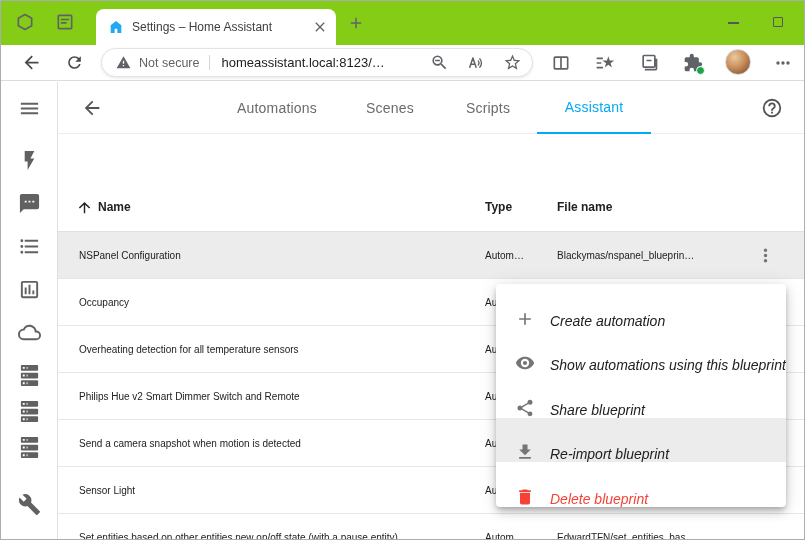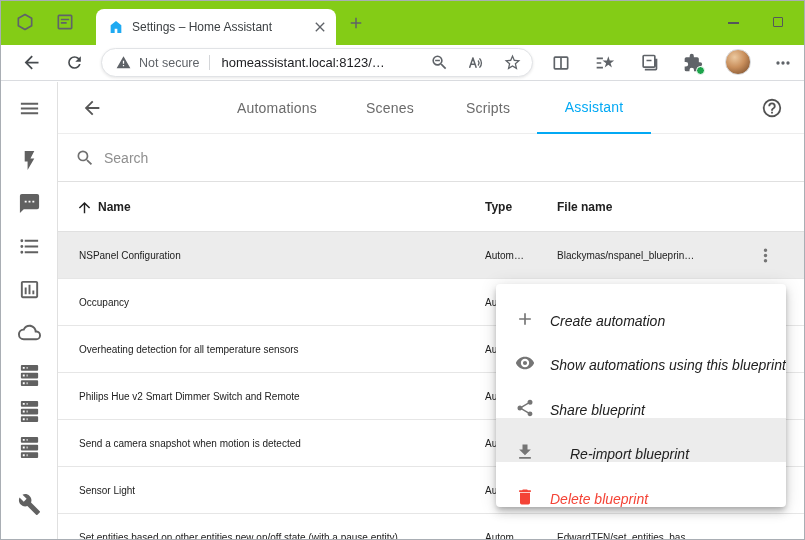--- a/index.html
+++ b/index.html
@@ -54,21 +54,21 @@
   .cell { position:absolute; top:0; line-height:47px; font-size:10px; color:#212121; white-space:nowrap; }
   .cell.name { left:21px; max-width:398px; overflow:hidden; text-overflow:ellipsis; }
   .cell.type { left:427px; width:64px; overflow:hidden; }
   .cell.file { left:499px; width:196px; overflow:hidden; }
 
   
   .menu { position:absolute; left:495px; top:283px; width:290px; background:#fff; border-radius:4px;
           box-shadow:0 3px 5px -1px rgba(0,0,0,.2), 0 6px 10px 0 rgba(0,0,0,.14), 0 1px 18px 0 rgba(0,0,0,.12);
           z-index:30; overflow:hidden; }
   .menu-item { height:44.6px; display:flex; align-items:flex-end; padding:0 12px 0 19px;font-style:italic; }
-  .menu-item.hl { background:#ececec;gap:20px; }
+  .menu-item.hl { background:#ececec; }
   .mi-ico { width:20px; height:20px; color:#757575; flex:0 0 auto; }
   .mi-label { margin-left:15px; font-size:14px; color:#212121; white-space:nowrap; }
   .menu-item.danger .mi-ico, .menu-item.danger .mi-label { color:#f44336; }
 </style>
 </head>
 <body>
 
 <div class="window">
 
   <div class="tabstrip">
@@ -243,28 +243,20 @@
     <span class="ha-tab" style="left:294px;width:76px;">Scenes</span>
     <span class="ha-tab" style="left:393px;width:74px;">Scripts</span>
     <span class="ha-tab active" style="left:479px;width:114px;">Assistant</span>
     <span class="ico abs" style="left:703px;top:15px;width:22px;height:22px;color:#525252;">
       <svg viewBox="0 0 24 24" fill="currentColor">
           <path fill-rule="evenodd" d="M12,2A10,10 0 0,0 2,12A10,10 0 0,0 12,22A10,10 0 0,0 22,12A10,10 0 0,0 12,2M12,20C7.59,20 4,16.41 4,12C4,7.59 7.59,4 12,4C16.41,4 20,7.59 20,12C20,16.41 16.41,20 12,20M11,18H13V16H11V18M12,6A4,4 0 0,0 8,10H10A2,2 0 0,1 12,8A2,2 0 0,1 14,10C14,12 11,11.75 11,15H13C13,12.75 16,12.5 16,10A4,4 0 0,0 12,6Z"></path>
         </svg>
     </span>
   </div>
 
-  <div class="search-row">
-    <span class="ico abs" style="left:17px;top:14px;width:20px;height:20px;color:#707070;">
-      <svg viewBox="0 0 24 24" fill="currentColor">
-          <path d="M9.5,3A6.5,6.5 0 0,1 16,9.5C16,11.11 15.41,12.59 14.44,13.73L14.71,14H15.5L20.5,19L19,20.5L14,15.5V14.71L13.73,14.44C12.59,15.41 11.11,16 9.5,16A6.5,6.5 0 0,1 3,9.5A6.5,6.5 0 0,1 9.5,3M9.5,5C7,5 5,7 5,9.5C5,12 7,14 9.5,14C12,14 14,12 14,9.5C14,7 12,5 9.5,5Z"></path>
-        </svg>
-    </span>
-    <span class="search-ph">Search</span>
-  </div>
 
   <div class="thead">
     <span class="ico abs" style="left:18px;top:17px;width:17px;height:17px;color:#212121;">
       <svg viewBox="0 0 24 24" fill="currentColor">
           <path d="M13,20H11V8L5.5,13.5L4.08,12.08L12,4.16L19.92,12.08L18.5,13.5L13,8V20Z"></path>
         </svg>
     </span>
     <span class="th" style="left:40px;">Name</span>
     <span class="th" style="left:427px;">Type</span>
     <span class="th" style="left:499px;">File name</span>

